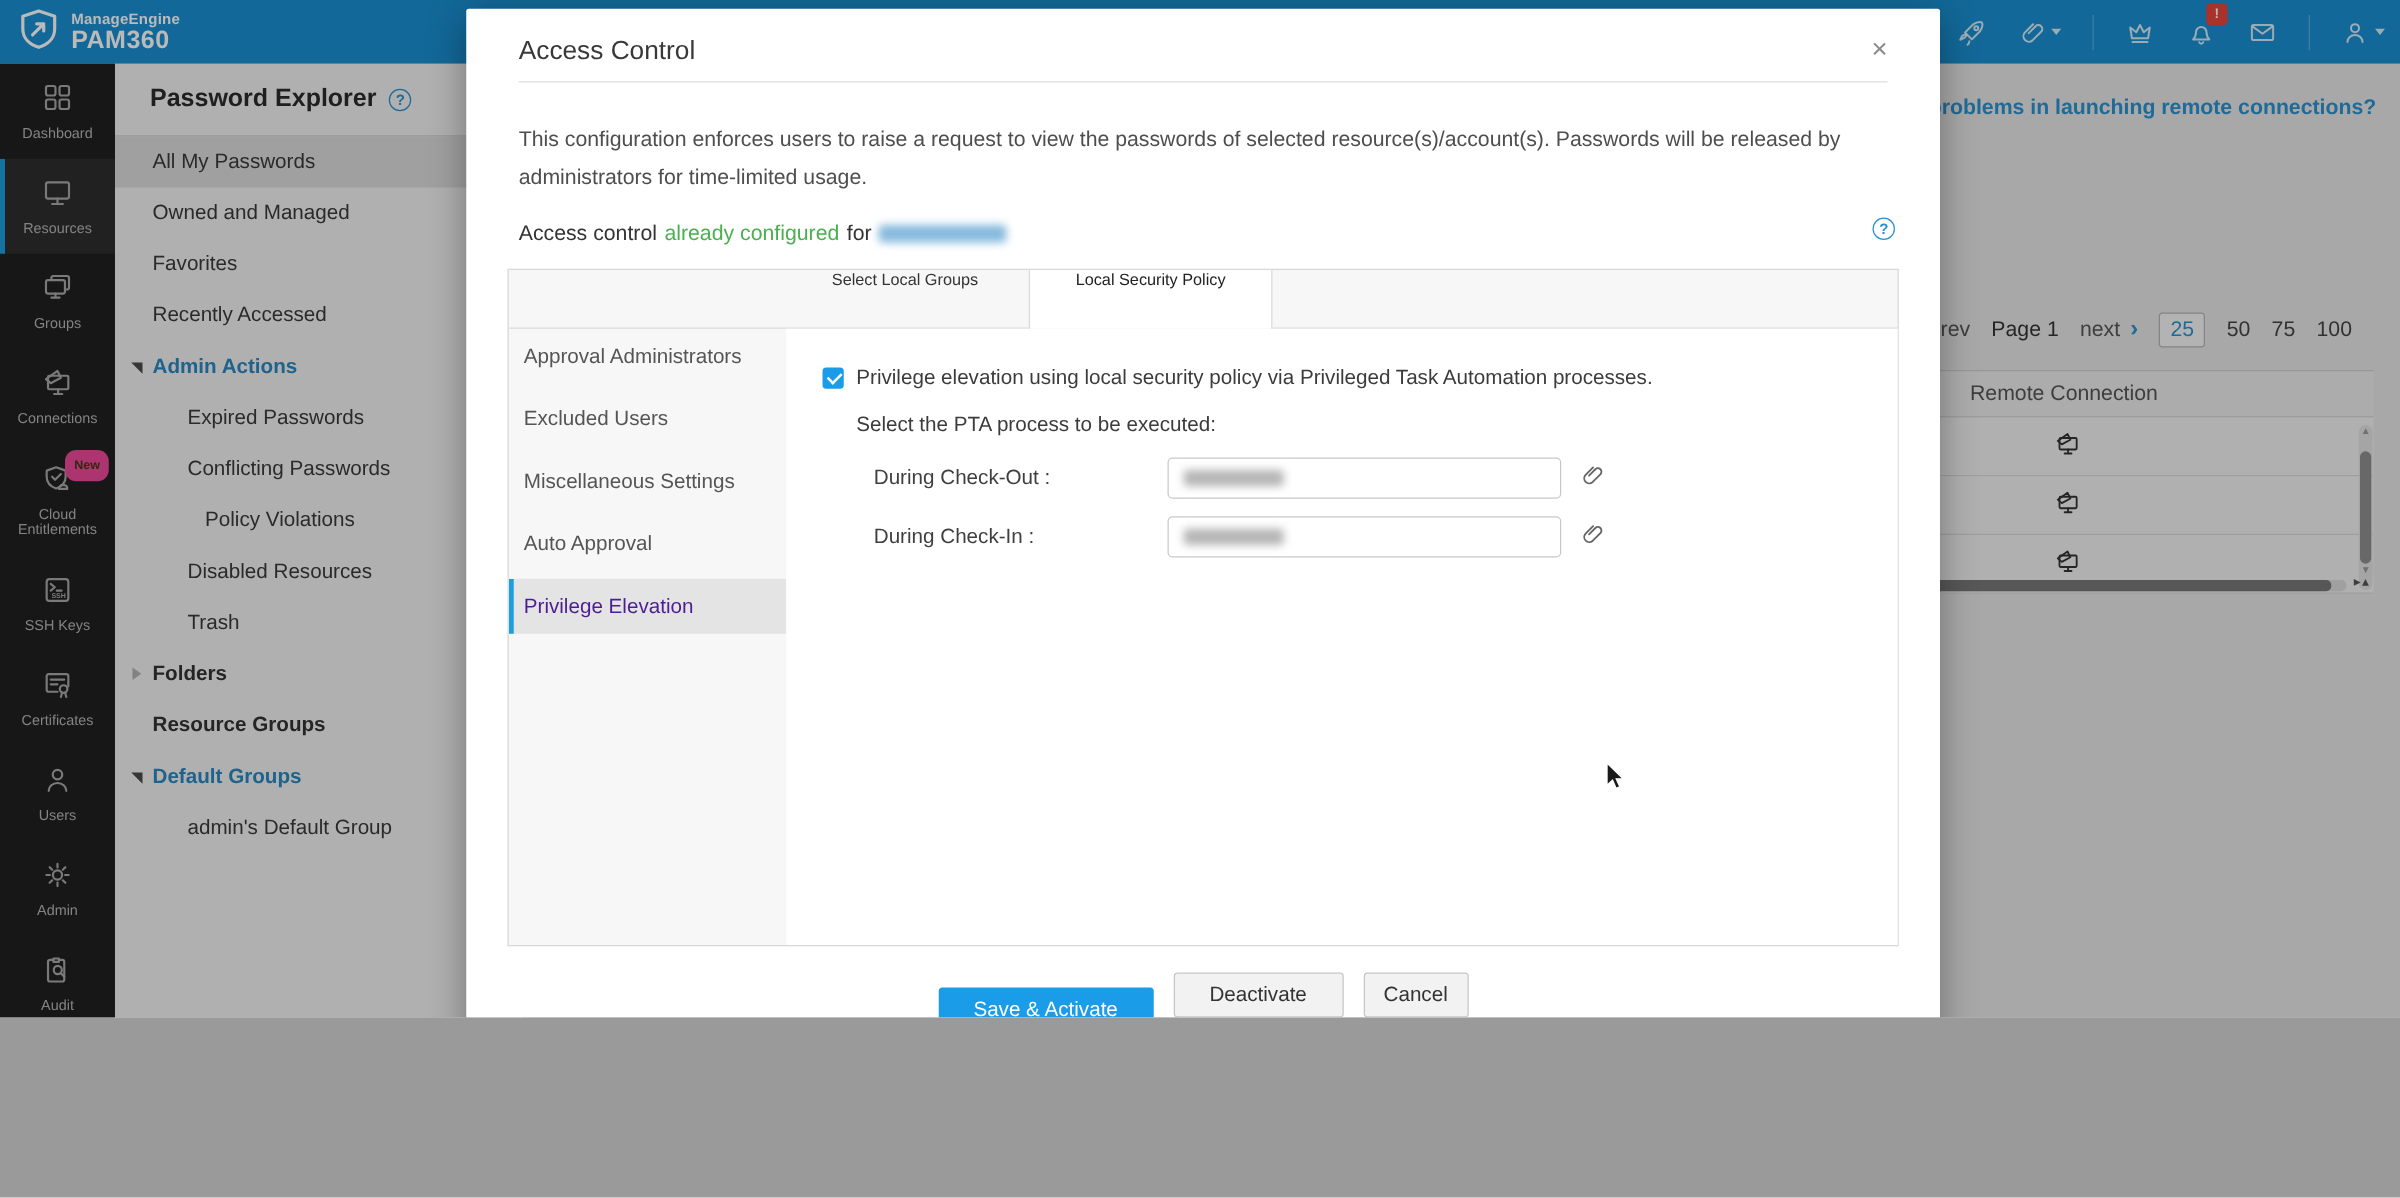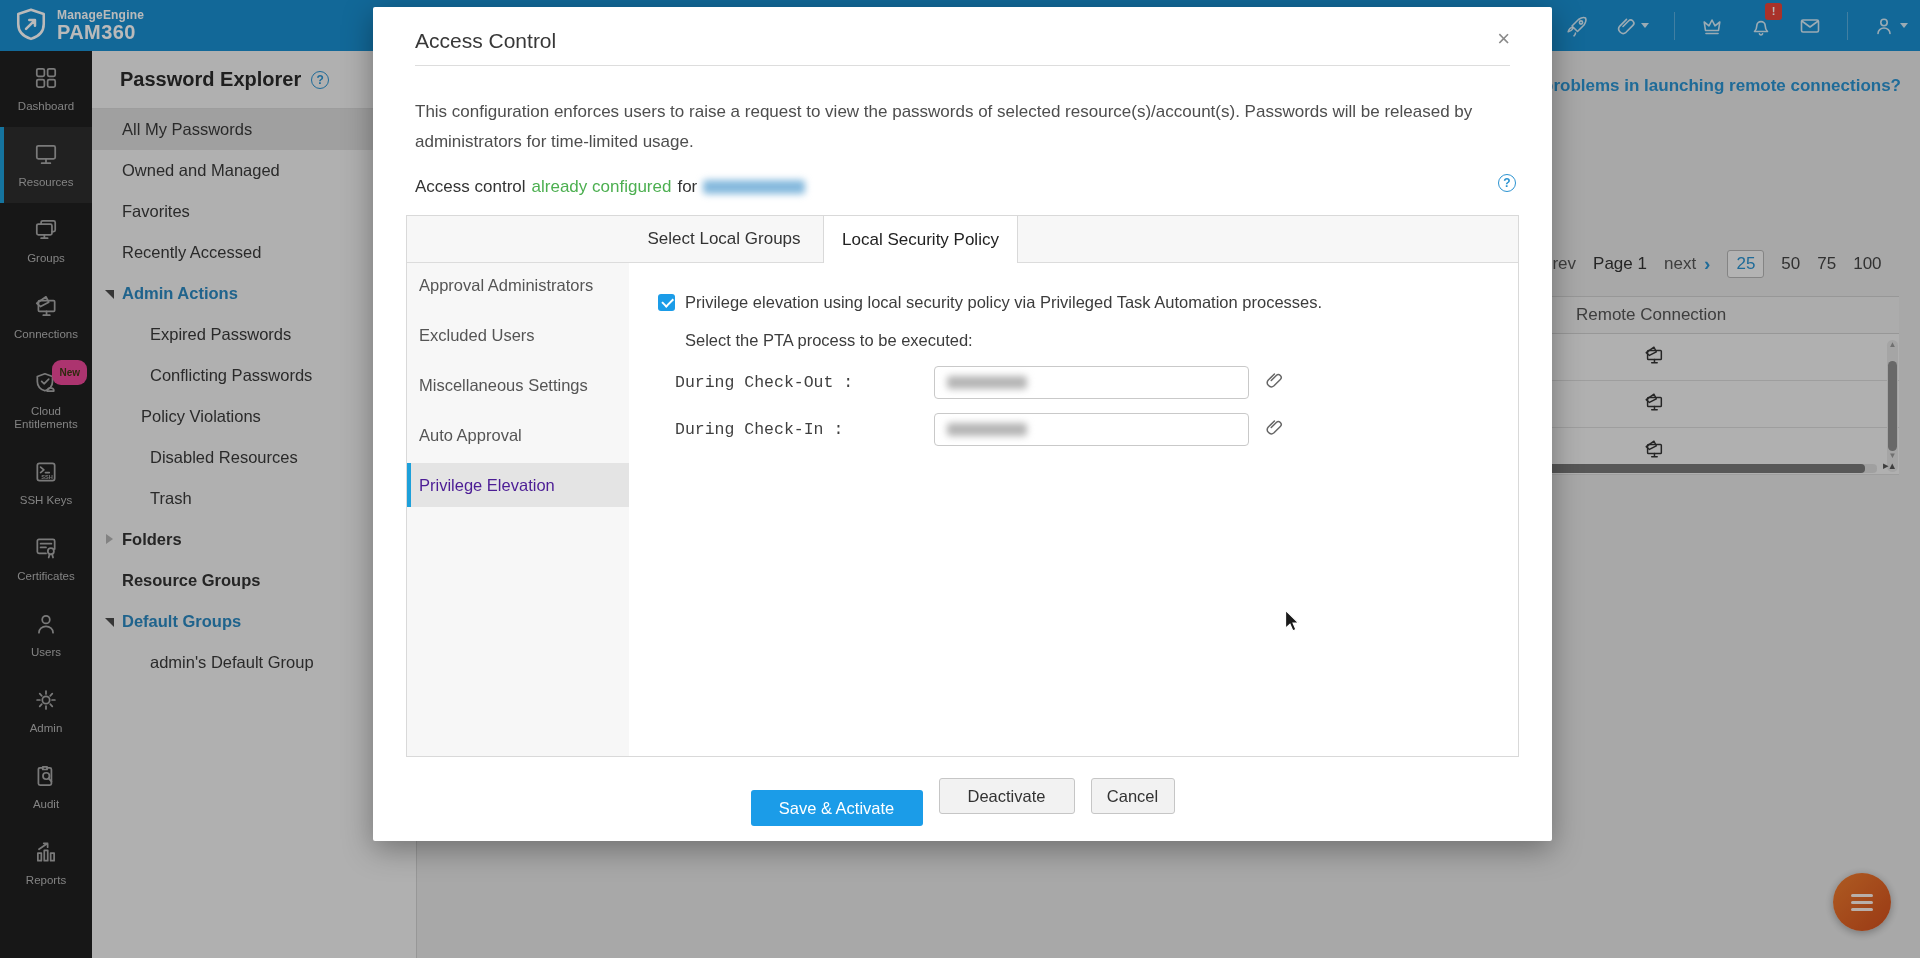--- a/index.html
+++ b/index.html
@@ -1,16 +1,16 @@
 <!DOCTYPE html>
 <html><head>
 <meta charset="utf-8">
 <style>
   html,body{margin:0;padding:0;background:#9a9a9a;}
-  .stage{position:relative;width:1920px;height:958px;overflow:hidden;background:#e7e7e7;
+  .stage{position:relative;width:1920px;height:814px;overflow:hidden;background:#e7e7e7;
          font-family:"Liberation Sans",sans-serif;-webkit-font-smoothing:antialiased;}
   .abs{position:absolute;}
   .ic{fill:none;stroke:currentColor;stroke-width:1.6;stroke-linecap:round;stroke-linejoin:round;}
 
   
   .topbar{left:0;top:0;width:1920px;height:51px;background:#1a8fd1;}
   .brand{left:14px;top:0;height:51px;display:flex;align-items:center;gap:9px;color:#fff;}
   .brand .b1{font-size:12px;font-weight:bold;line-height:13px;letter-spacing:.2px;}
   .brand .b2{font-size:20px;font-weight:bold;line-height:21px;letter-spacing:.4px;}
   .hicons{right:12px;top:0;height:51px;display:flex;align-items:center;gap:25px;color:rgba(255,255,255,.82);}
@@ -80,33 +80,33 @@
   .m-close{position:absolute;right:42px;top:21px;font-size:22px;color:#8a8a8a;cursor:pointer;line-height:22px;}
   .m-div{position:absolute;left:42px;right:42px;top:58px;height:1px;background:#ddd;}
   .m-desc{position:absolute;left:42px;top:90px;width:1072px;font-size:17px;color:#4e4e4e;line-height:30px;}
   .m-status{position:absolute;left:42px;top:170px;font-size:17px;color:#333;display:flex;align-items:center;gap:6px;}
   .green{color:#4caf50;}
   .blurblob{display:inline-block;border-radius:3px;filter:blur(3.5px);}
   .m-help{position:absolute;right:36px;top:167px;}
   .tabbox{position:absolute;left:33px;top:208px;width:1113px;height:542px;background:#f7f7f7;
           border:1px solid #d9d9d9;box-sizing:border-box;}
   .striplne{position:absolute;left:0;right:0;top:46px;height:1px;background:#dcdcdc;}
-  .tab{position:absolute;top:0;height:46px;display:flex;align-items:center;justify-content:center;
-       font-size:17px;color:#333;cursor:pointer;}
+  .tab{position:absolute;top:0;height:46px;display:flex;justify-content:center;
+       font-size:13px;color:#333;cursor:pointer;}
   .tab.on{height:47px;background:#fff;border-left:1px solid #d9d9d9;border-right:1px solid #d9d9d9;z-index:2;color:#222;}
   .smenu-item{position:absolute;left:0;width:222px;height:44px;display:flex;align-items:center;padding-left:12px;
               box-sizing:border-box;font-size:16.5px;color:#555;cursor:pointer;}
   .smenu-item.on{background:#e4e4e4;box-shadow:inset 4px 0 0 #1da0da;color:#4c1d95;}
   .tcontent{position:absolute;left:222px;top:47px;right:0;bottom:0;background:#fff;}
   .cbx{position:absolute;left:29px;top:31px;width:17px;height:17px;background:#1b9ce8;border-radius:3px;cursor:pointer;}
   .cbx::after{content:"";position:absolute;left:3.5px;top:4px;width:9px;height:4.5px;border-left:2px solid #fff;
               border-bottom:2px solid #fff;transform:rotate(-45deg);}
   .cbx-lab{position:absolute;left:56px;top:30px;font-size:16.5px;color:#3c3c3c;}
   .pta-sub{position:absolute;left:56px;top:68px;font-size:16.5px;color:#3c3c3c;}
-  .f-lab{position:absolute;left:46px;font-size:16.5px;color:#3f3f3f;font-family:Liberation Mono, monospace;}
+  .f-lab{position:absolute;left:70px;font-size:16.5px;color:#3f3f3f;}
   .f-inp{position:absolute;left:305px;width:315px;height:33px;border:1px solid #c9c9c9;border-radius:4px;
          background:#fff;box-sizing:border-box;display:flex;align-items:center;padding-left:12px;}
   .f-ico{position:absolute;left:634px;color:#666;cursor:pointer;}
   .m-btns{position:absolute;left:0;right:0;top:771px;display:flex;justify-content:center;gap:16px;}
   .btn{height:36px;border-radius:3px;font-size:16.5px;display:flex;align-items:center;justify-content:center;
        cursor:pointer;box-sizing:border-box;font-family:"Liberation Sans",sans-serif;}
   .btn.primary{background:#1b9ce8;color:#fff;width:172px;margin-top:12px;}
   .btn.plain{background:#f2f2f2;border:1px solid #c6c6c6;color:#333;}
   .cursor{z-index:90;}
 </style>
@@ -287,21 +287,21 @@
     <div class="trow" style="padding-left:30px;">
       <span class="tri-open"></span>
       <span class="t-link">Admin Actions</span>
     </div>
     <div class="trow" style="padding-left:58px;">
       <span>Expired Passwords</span>
     </div>
     <div class="trow" style="padding-left:58px;">
       <span>Conflicting Passwords</span>
     </div>
-    <div class="trow" style="padding-left:49px;">
+    <div class="trow" style="padding-left:72px;">
       <span>Policy Violations</span>
     </div>
     <div class="trow" style="padding-left:58px;">
       <span>Disabled Resources</span>
     </div>
     <div class="trow" style="padding-left:58px;">
       <span>Trash</span>
     </div>
     <div class="trow" style="padding-left:30px;">
       <span class="tri-closed"></span>

